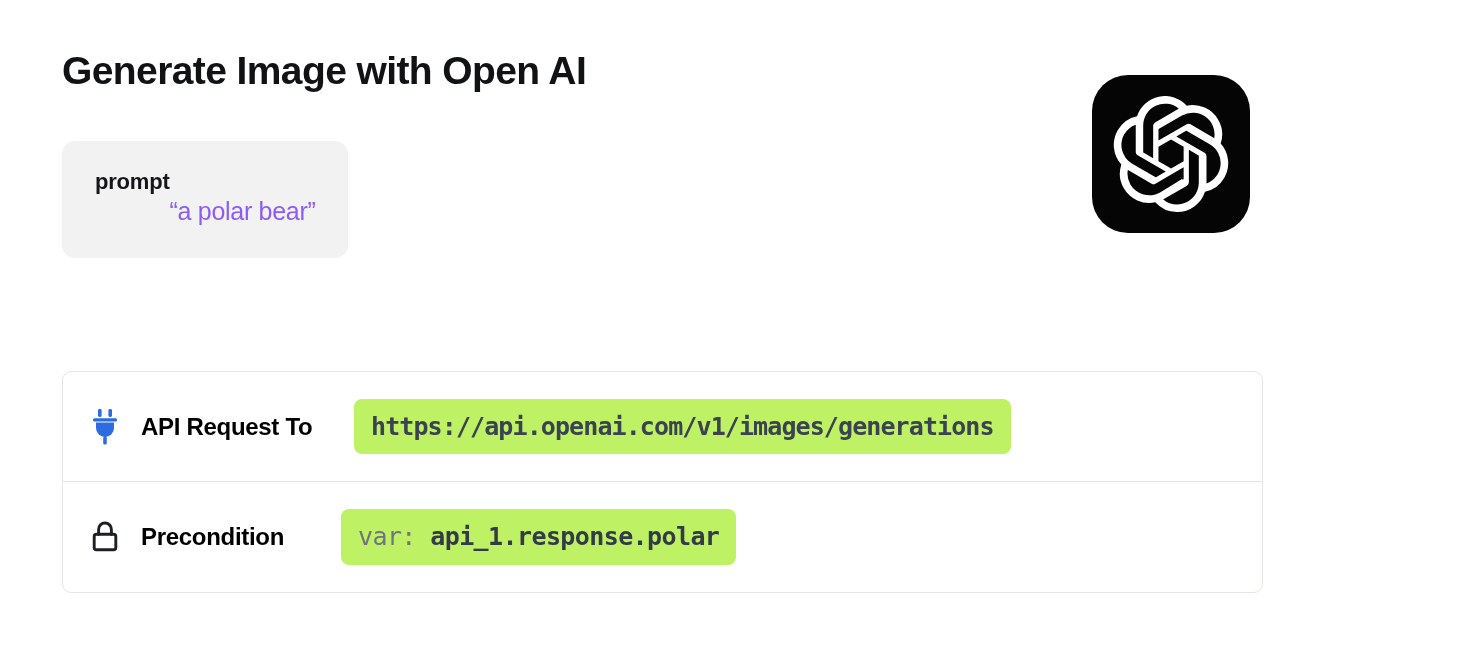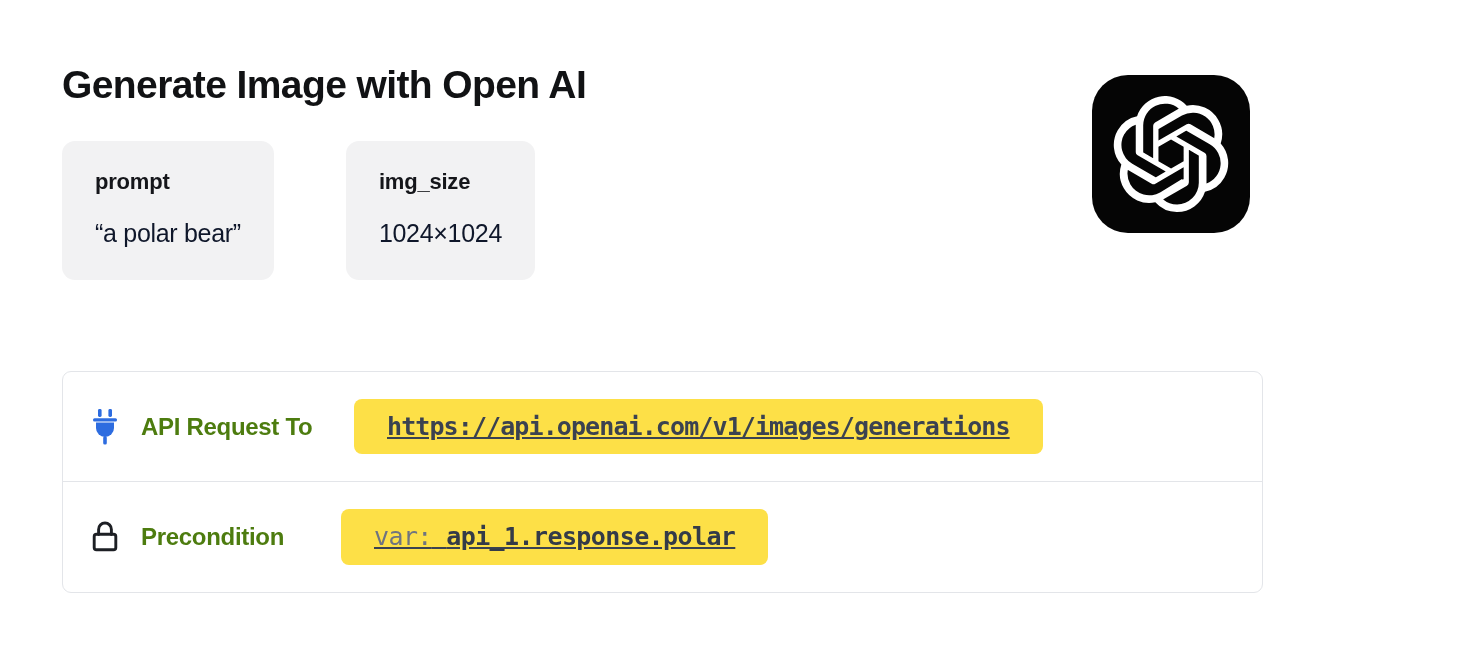--- a/index.html
+++ b/index.html
@@ -13,21 +13,21 @@
     position: relative;
     font-family: "Liberation Sans", sans-serif;
     color: #111214;
     overflow: hidden;
   }
 
   
   .page-title {
     position: absolute;
     left: 62px;
-    top: 64px;
+    top: 50px;
     font-size: 39px;
     font-weight: bold;
     letter-spacing: -0.6px;
     color: #111214;
     line-height: 1.1;
     white-space: nowrap;
     text-align: center;
   }
 
   
@@ -39,36 +39,35 @@
     align-items: stretch;
     gap: 72px;
   }
   .param-card {
     background: #f2f2f3;
     border-radius: 13px;
     padding: 30px 33px 34px 33px;
     box-sizing: border-box;
     min-width: 0;
     display: flex;
-    flex-direction: column;
     justify-content: flex-start;
   }
   .param-label {
     font-size: 22px;
     font-weight: bold;
     color: #15161a;
     letter-spacing: -0.2px;
     white-space: nowrap;
     line-height: 1;
   }
   .param-value {
     margin-top: 28px;
     font-size: 25px;
     font-weight: normal;
-    color: #0f172a;
+    color: #8b5cf6;
     letter-spacing: -0.3px;
     white-space: nowrap;
     line-height: 1;
   }
 
   
   .brand-logo {
     position: absolute;
     left: 1092px;
     top: 75px;
@@ -108,38 +107,37 @@
     flex: 0 0 52px;
     display: flex;
     align-items: center;
     justify-content: flex-start;
   }
   .row-icon svg { display: block; }
 
   .row-label {
     font-size: 24px;
     font-weight: bold;
-    color: #4d7c0f;
+    color: #000000;
     letter-spacing: -0.3px;
     white-space: nowrap;
   }
   .row-label.api { width: 213px; }
   .row-label.pre { width: 200px; }
 
   .code-chip {
-    background: #fde047;
+    background: #bef264;
     border-radius: 8px;
-    padding: 12px 33px;
+    padding: 12px 17px;
     font-family: "DejaVu Sans Mono", monospace;
     font-size: 25px;
     line-height: 1.25;
     white-space: nowrap;
     color: #3b4250;
     box-sizing: border-box;
-    text-decoration: underline;
   }
   .code-chip.url {
     font-weight: bold;
     letter-spacing: -0.9px;
   }
   .code-chip.precond {
     letter-spacing: -0.6px;
   }
   .code-var-key {
     color: #6f7480;
@@ -155,24 +153,20 @@
 
 <div class="page-title">Generate Image with Open AI</div>
 
 <div class="param-row">
 
   <div class="param-card">
     <div class="param-label">prompt</div>
     <div class="param-value">“a polar bear”</div>
   </div>
 
-  <div class="param-card">
-    <div class="param-label">img_size</div>
-    <div class="param-value">1024×1024</div>
-  </div>
 
 
 </div>
 
 <div class="brand-logo">
   <svg width="116" height="116" viewBox="0 0 24 24" aria-hidden="true">
     <path fill="#ffffff" d="M22.282 9.821a5.985 5.985 0 0 0-.516-4.91 6.046 6.046 0 0 0-6.51-2.9A6.065 6.065 0 0 0 4.981 4.18a5.985 5.985 0 0 0-3.998 2.9 6.046 6.046 0 0 0 .743 7.097 5.98 5.98 0 0 0 .51 4.911 6.051 6.051 0 0 0 6.515 2.9A5.985 5.985 0 0 0 13.26 24a6.056 6.056 0 0 0 5.772-4.206 5.99 5.99 0 0 0 3.997-2.9 6.056 6.056 0 0 0-.747-7.073zM13.26 22.43a4.476 4.476 0 0 1-2.876-1.04l.141-.081 4.779-2.758a.795.795 0 0 0 .392-.681v-6.737l2.02 1.168a.071.071 0 0 1 .038.052v5.583a4.504 4.504 0 0 1-4.494 4.494zM3.6 18.304a4.47 4.47 0 0 1-.535-3.014l.142.085 4.783 2.759a.771.771 0 0 0 .78 0l5.843-3.369v2.332a.08.08 0 0 1-.33.062L9.74 19.95a4.5 4.5 0 0 1-6.14-1.646zM2.34 7.896a4.485 4.485 0 0 1 2.366-1.973V11.6a.766.766 0 0 0 .388.676l5.815 3.355-2.02 1.168a.076.076 0 0 1-.071 0l-4.83-2.786A4.504 4.504 0 0 1 2.34 7.872zm16.597 3.855-5.833-3.387L15.119 7.2a.076.076 0 0 1 .071 0l4.83 2.791a4.494 4.494 0 0 1-.676 8.105v-5.678a.79.79 0 0 0-.407-.667zm2.01-3.023-.141-.085-4.774-2.782a.776.776 0 0 0-.785 0L9.409 9.23V6.897a.066.066 0 0 1 .028-.061l4.83-2.787a4.5 4.5 0 0 1 6.68 4.66zm-12.64 4.135-2.02-1.164a.08.08 0 0 1-.038-.057V6.075a4.5 4.5 0 0 1 7.375-3.453l-.142.08-4.778 2.758a.795.795 0 0 0-.393.681zm1.097-2.365 2.602-1.5 2.607 1.5v2.999l-2.597 1.5-2.607-1.5z"></path>
   </svg>
 </div>
 

